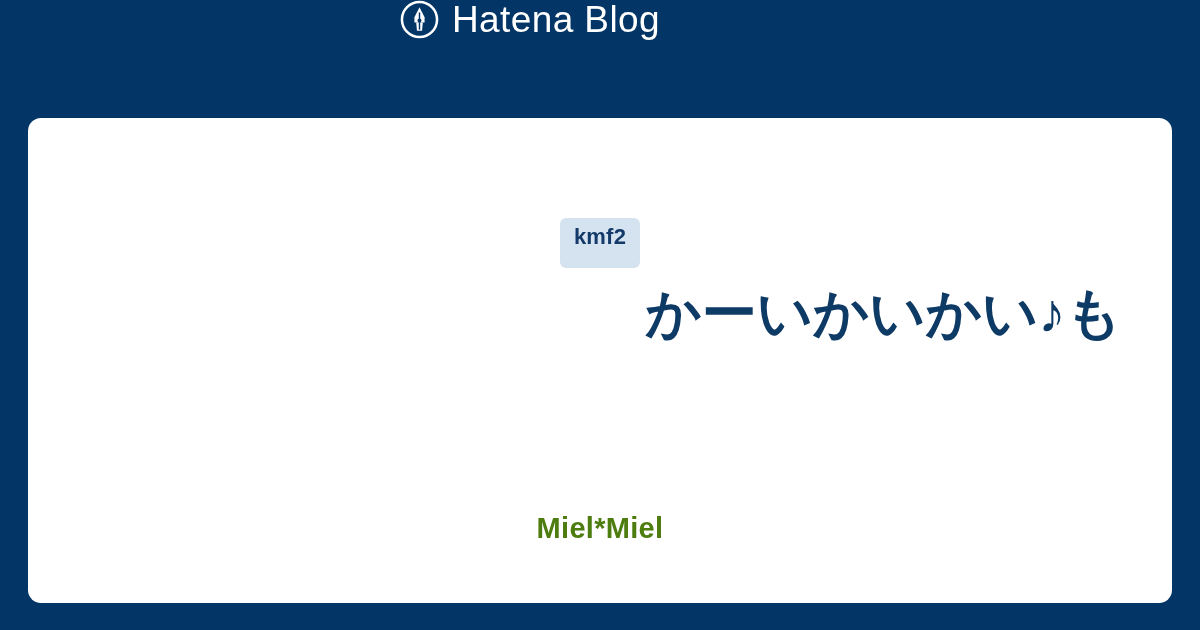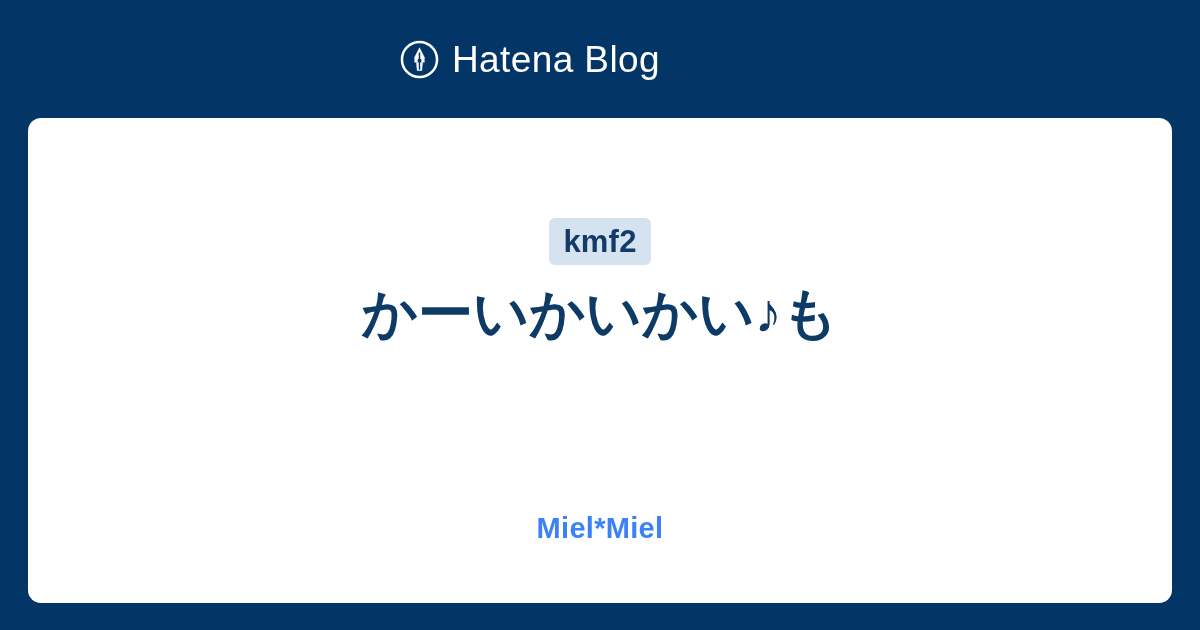--- a/index.html
+++ b/index.html
@@ -22,21 +22,20 @@
   }
 
   
   .brand {
     position: absolute;
     top: 0;
     left: 0;
     width: 1060px;
     height: 118px;
     display: flex;
-    align-items: center;
     justify-content: center;
     gap: 13px;
   }
 
   .brand-logo {
     width: 39px;
     height: 39px;
     flex: 0 0 auto;
     display: block;
   }
@@ -82,55 +81,55 @@
     width: 100%;
     display: flex;
     justify-content: center;
     align-items: center;
     gap: 16px;
   }
 
   .tag {
     background: #d5e3f0;
     color: #133a68;
-    font-size: 31px;
+    font-size: 22px;
     font-weight: 700;
     line-height: 1;
-    padding: 8px 14px 8px 14px;
+    padding: 8px 14px 20px 14px;
     border-radius: 6px;
     white-space: nowrap;
     letter-spacing: 0.2px;
   }
 
   
   .entry-title {
     position: absolute;
     top: 160px;
     left: 50px;
     width: 1044px;
-    text-align: center;
+    text-align: right;
     color: #0e3a66;
     font-size: 55px;
     font-weight: 700;
     line-height: 70px;
     letter-spacing: 0px;
   }
 
   .entry-title .line {
     display: block;
   }
 
   
   .blog-name {
     position: absolute;
     top: 392px;
     left: 0;
     width: 100%;
     text-align: center;
-    color: #3b82f6;
+    color: #4d7c0f;
     font-size: 29px;
     font-weight: 700;
     line-height: 36px;
     letter-spacing: 0.3px;
   }
 </style>
 </head>
 <body>
 
 <div class="og-root">

